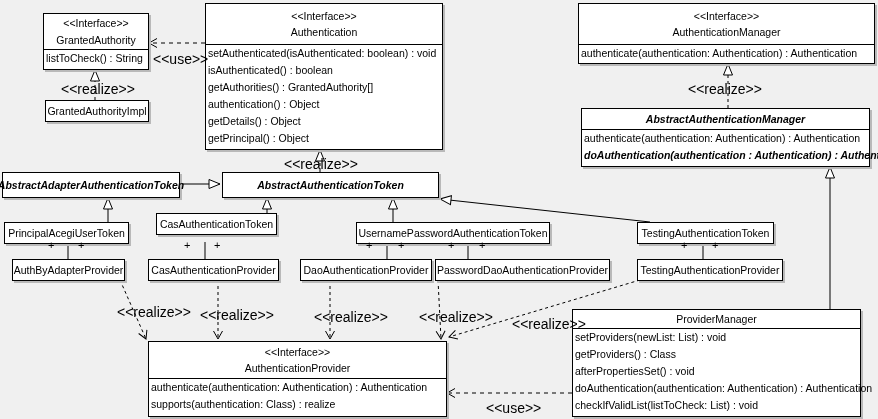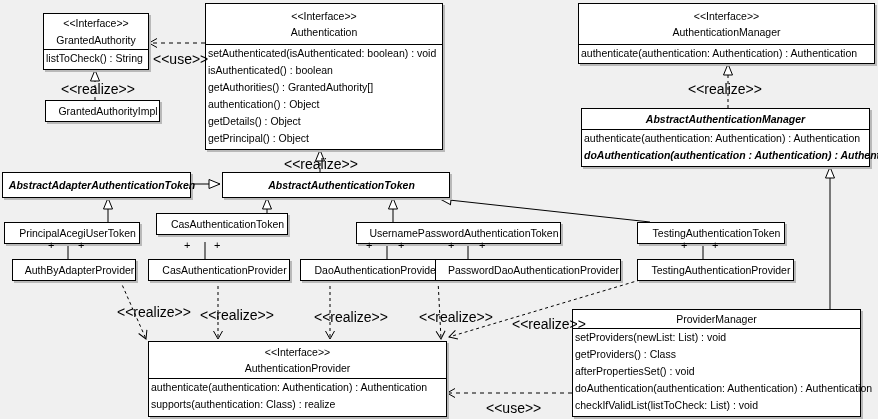--- a/index.html
+++ b/index.html
@@ -5,21 +5,21 @@
   html,body{margin:0;padding:0;}
   #stage{position:relative;width:878px;height:419px;background:#f0f0f0;overflow:hidden;
          font-family:"Liberation Sans",sans-serif;color:#000;}
   #wires{position:absolute;left:0;top:0;z-index:0;}
   .box{position:absolute;background:#fff;border:1px solid #000;box-shadow:2px 2px 0 #b9b9b9;
        z-index:1;font-size:10.5px;line-height:1;}
   .hdr{border-bottom:1px solid #000;text-align:center;display:flex;flex-direction:column;
        justify-content:center;gap:6px;}
   .hdr .st,.hdr .nm{white-space:nowrap;}
   .body .m{height:17px;display:flex;align-items:center;padding:0 2px;white-space:nowrap;overflow:visible;}
-  .nameonly{display:flex;align-items:center;justify-content:center;white-space:nowrap;padding-left:11px;}
+  .nameonly{display:flex;align-items:center;justify-content:center;white-space:nowrap;}
   .it{font-style:italic;font-weight:bold;}
   .elbl{position:absolute;z-index:2;font-size:14px;white-space:nowrap;}
   .plus{position:absolute;z-index:2;font-size:11px;}
 </style>
 </head>
 <body>
 
 <div id="stage">
 
   <svg id="wires" width="878" height="419">

